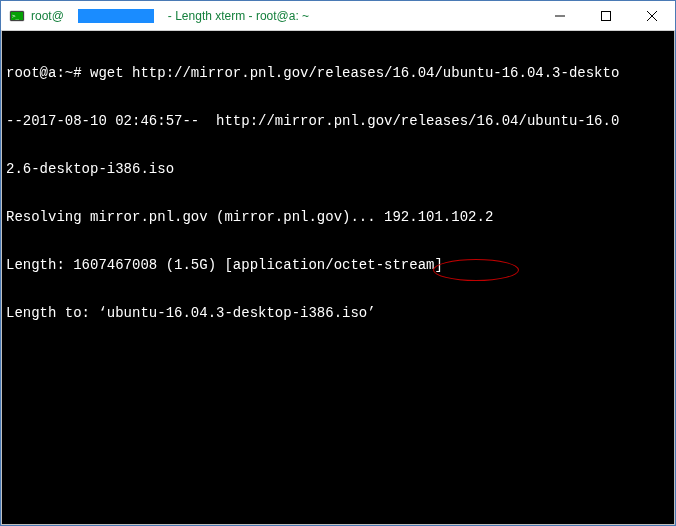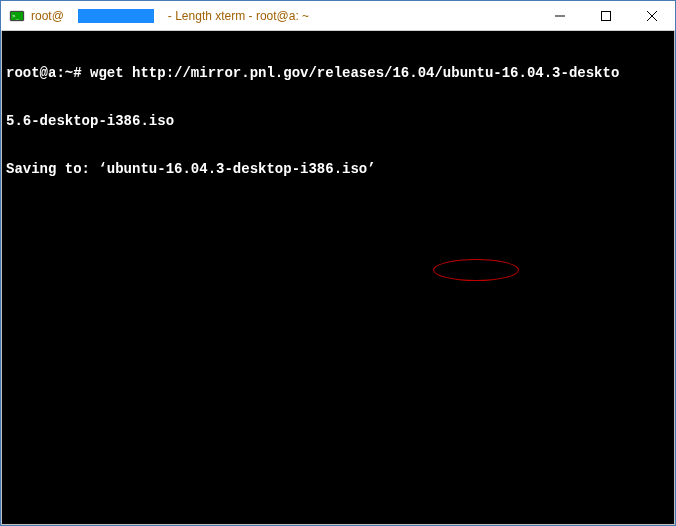--- a/index.html
+++ b/index.html
@@ -31,21 +31,21 @@
       height: 16px;
       margin-left: 8px;
       margin-right: 6px;
       display: flex;
       align-items: center;
       justify-content: center;
     }
     .titlebar-title {
       flex: 0 0 auto;
       font-size: 12px;
-      color: #a16207;
+      color: #15803d;
       display: flex;
       align-items: center;
       gap: 12px;
     }
     .title-redact {
       display: inline-block;
       width: 76px;
       height: 14px;
       background: #1a8cff;
       vertical-align: middle;
@@ -75,21 +75,21 @@
       font-family: "Consolas", "Courier New", monospace;
       font-size: 14px;
       line-height: 16px;
       padding: 2px 4px;
       white-space: pre;
       overflow: hidden;
       position: relative;
       border: 1px solid #c0c0c0;
       border-top: none;
     }
-    .term-line { white-space: pre; font-weight: bold; }
+    .term-line { white-space: pre; }
     .ellipse {
       position: absolute;
       border: 1px solid #c00000;
       border-radius: 50%;
       width: 86px;
       height: 22px;
       left: 431px;
       top: 228px;
       pointer-events: none;
     }
@@ -127,18 +127,21 @@
         <svg width="10" height="10" viewBox="0 0 10 10">
             <line x1="0" y1="0" x2="10" y2="10" stroke="#000" stroke-width="1"></line>
             <line x1="10" y1="0" x2="0" y2="10" stroke="#000" stroke-width="1"></line>
           </svg>
       </button>
     </div>
   </div>
 
   <div class="terminal">
     <div class="term-line">root@a:~# wget http://mirror.pnl.gov/releases/16.04/ubuntu-16.04.3-deskto</div>
-    <div class="term-line">5.6-desktop-i386.iso</div>
-    <div class="term-line">Saving to: ‘ubuntu-16.04.3-desktop-i386.iso’</div>
+    <div class="term-line">--2017-08-10 02:46:57--  http://mirror.pnl.gov/releases/16.04/ubuntu-16.0</div>
+    <div class="term-line">2.6-desktop-i386.iso</div>
+    <div class="term-line">Resolving mirror.pnl.gov (mirror.pnl.gov)... 192.101.102.2</div>
+    <div class="term-line">Length: 1607467008 (1.5G) [application/octet-stream]</div>
+    <div class="term-line">Length to: ‘ubuntu-16.04.3-desktop-i386.iso’</div>
     
     <div class="ellipse"></div>
   </div>
 </div>
 
 </body></html>

